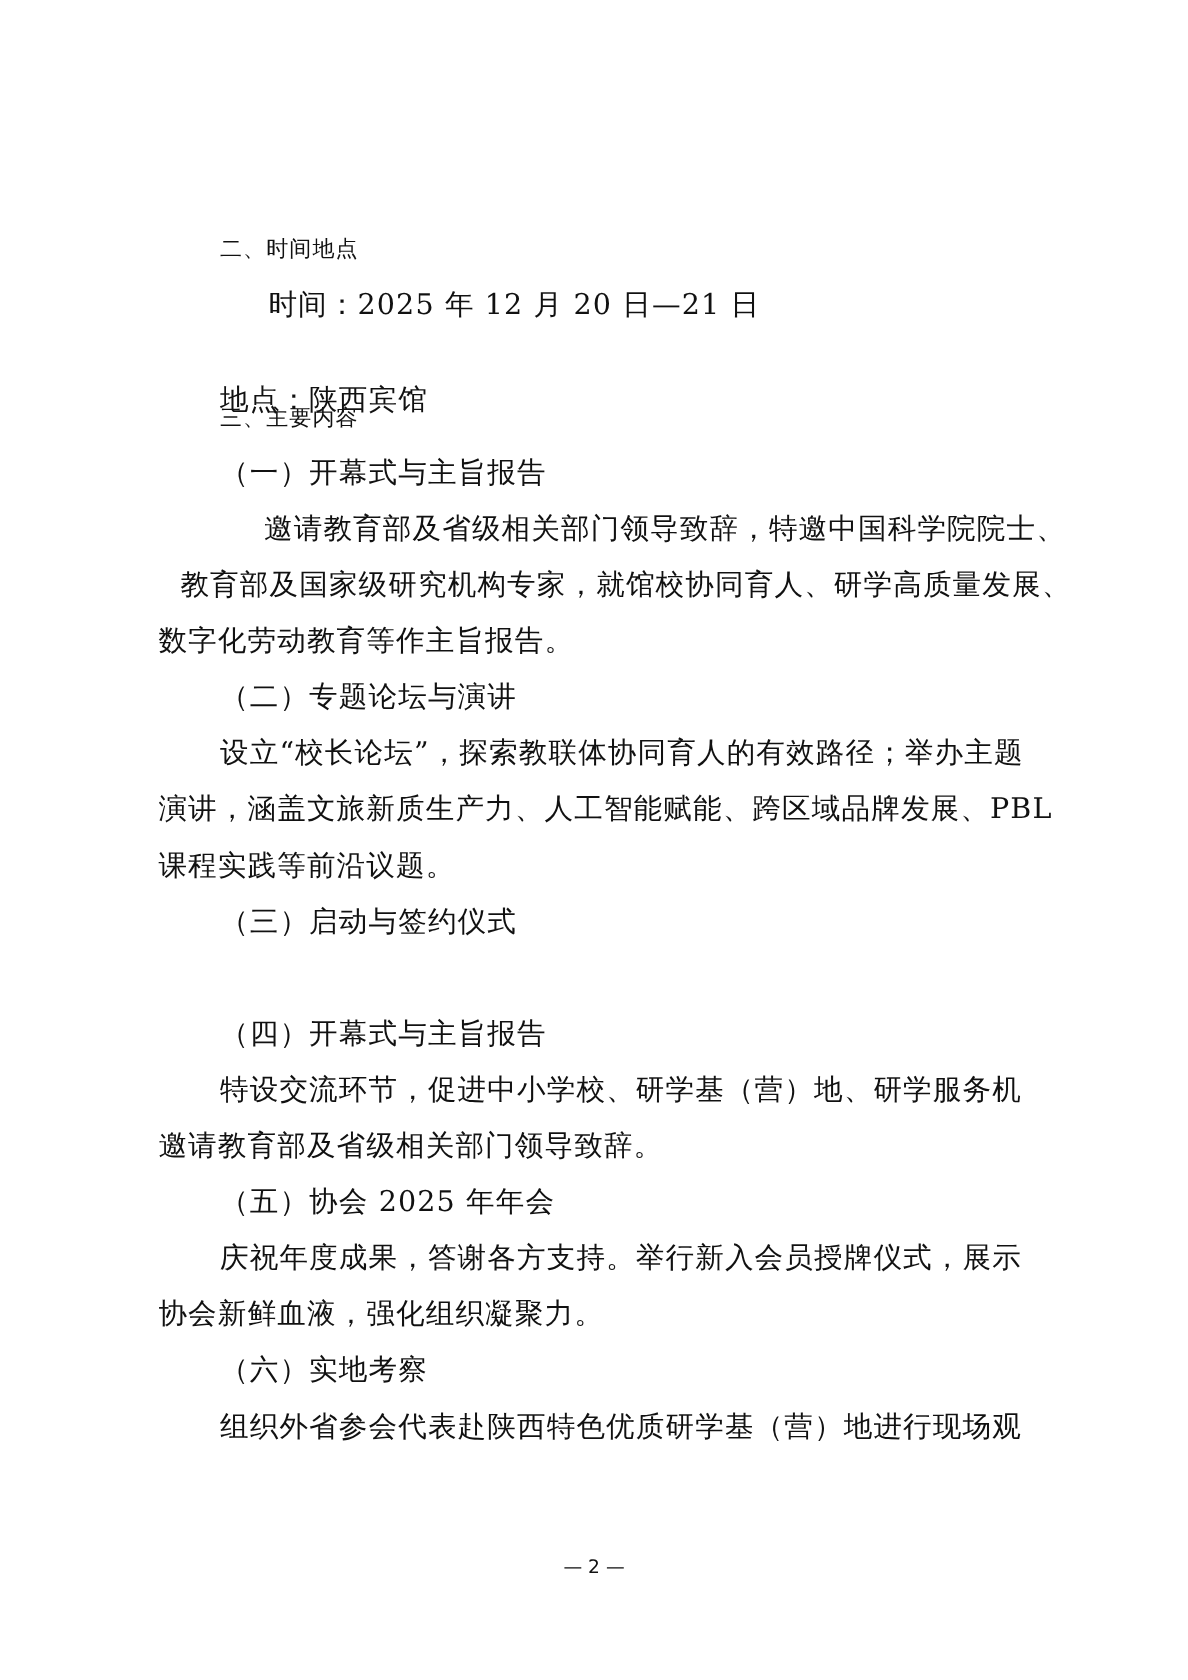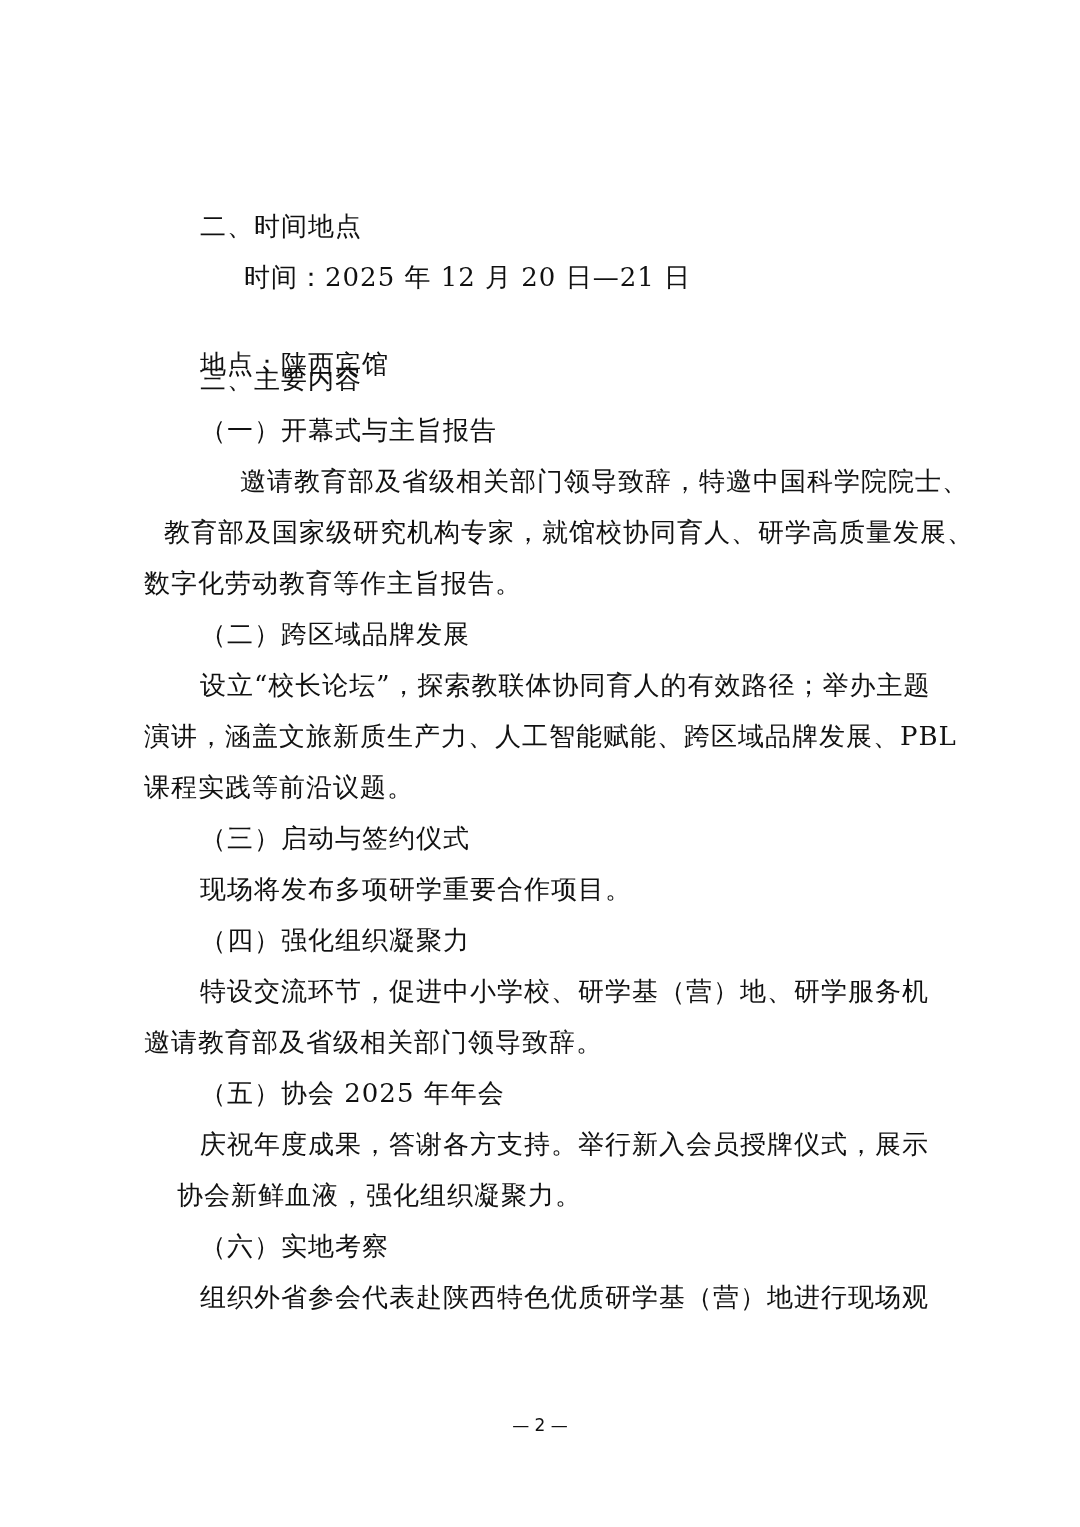--- a/index.html
+++ b/index.html
@@ -29,21 +29,21 @@
       font-size: 26px;
       line-height: 32px;
       white-space: nowrap;
       letter-spacing: 1px;
     }
     .indent { left: 200px; }
     .indent-sub { left: 200px; }
     .h1 {
       font-family: "DejaVu Sans", "Liberation Sans", sans-serif;
       font-weight: normal;
-      font-size: 26px;
+      font-size: 20px;
       left: 200px;
     }
     .page-number {
       position: absolute;
       top: 1414px;
       left: 0;
       width: 1080px;
       text-align: center;
       font-family: "DejaVu Sans", "Liberation Sans", sans-serif;
       font-size: 17px;
@@ -59,33 +59,32 @@
   <div class="line indent" style="top:261px;margin-left:44px;">时间：2025 年 12 月 20 日—21 日</div>
   <div class="line indent" style="top:312px;margin-top:36px;">地点：陕西宾馆</div>
 
   <div class="line h1" style="top:363px;">三、主要内容</div>
 
   <div class="line indent-sub" style="top:414px;">（一）开幕式与主旨报告</div>
   <div class="line indent" style="top:465px; width:744px;margin-left:40px;">邀请教育部及省级相关部门领导致辞，特邀中国科学院院士、</div>
   <div class="line" style="top:516px;margin-left:20px;">教育部及国家级研究机构专家，就馆校协同育人、研学高质量发展、</div>
   <div class="line" style="top:567px;">数字化劳动教育等作主旨报告。</div>
 
-  <div class="line indent-sub" style="top:618px;">（二）跨区域品牌发展</div>
+  <div class="line indent-sub" style="top:618px;">（二）专题论坛与演讲</div>
   <div class="line indent" style="top:669px;">设立“校长论坛”，探索教联体协同育人的有效路径；举办主题</div>
   <div class="line" style="top:720px;">演讲，涵盖文旅新质生产力、人工智能赋能、跨区域品牌发展、PBL</div>
   <div class="line indent-sub" style="top:822px;">（三）启动与签约仪式</div>
 
   <div class="line" style="top:771px;">课程实践等前沿议题。</div>
-  <div class="line indent" style="top:873px;">现场将发布多项研学重要合作项目。</div>
 
-  <div class="line indent-sub" style="top:924px;">（四）强化组织凝聚力</div>
+  <div class="line indent-sub" style="top:924px;">（四）开幕式与主旨报告</div>
   <div class="line indent" style="top:975px;">特设交流环节，促进中小学校、研学基（营）地、研学服务机</div>
   <div class="line" style="top:1026px;">邀请教育部及省级相关部门领导致辞。</div>
 
   <div class="line indent-sub" style="top:1077px;">（五）协会 2025 年年会</div>
   <div class="line indent" style="top:1128px;">庆祝年度成果，答谢各方支持。举行新入会员授牌仪式，展示</div>
-  <div class="line" style="top:1179px;margin-left:33px;">协会新鲜血液，强化组织凝聚力。</div>
+  <div class="line" style="top:1179px;">协会新鲜血液，强化组织凝聚力。</div>
 
   <div class="line indent-sub" style="top:1230px;">（六）实地考察</div>
   <div class="line indent" style="top:1281px;">组织外省参会代表赴陕西特色优质研学基（营）地进行现场观</div>
 
   <div class="page-number">— 2 —</div>
 </div>
 
 </body></html>

